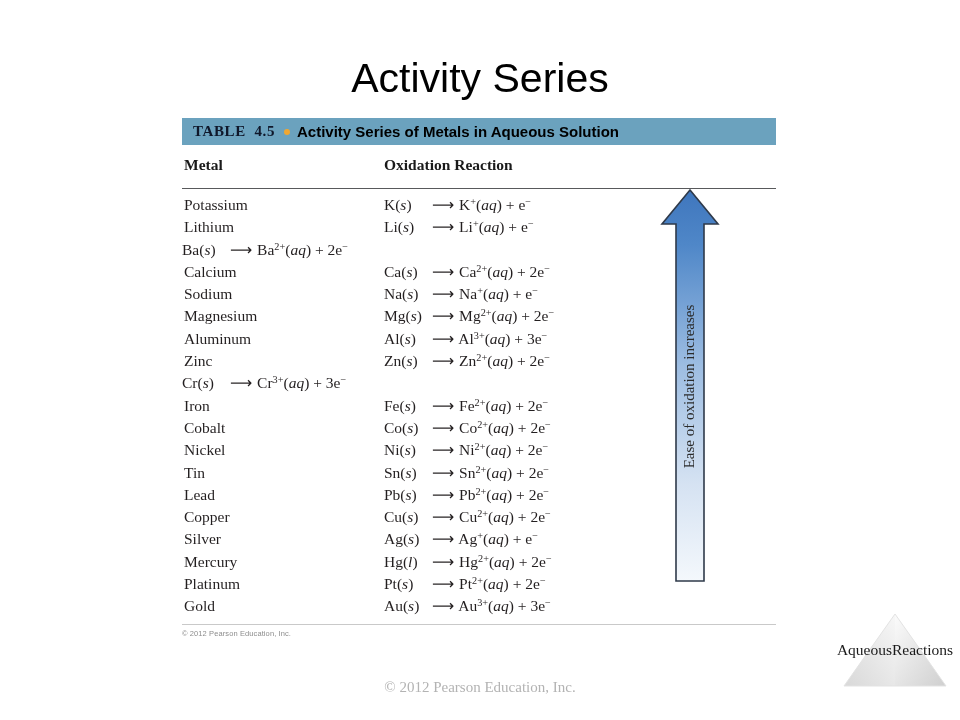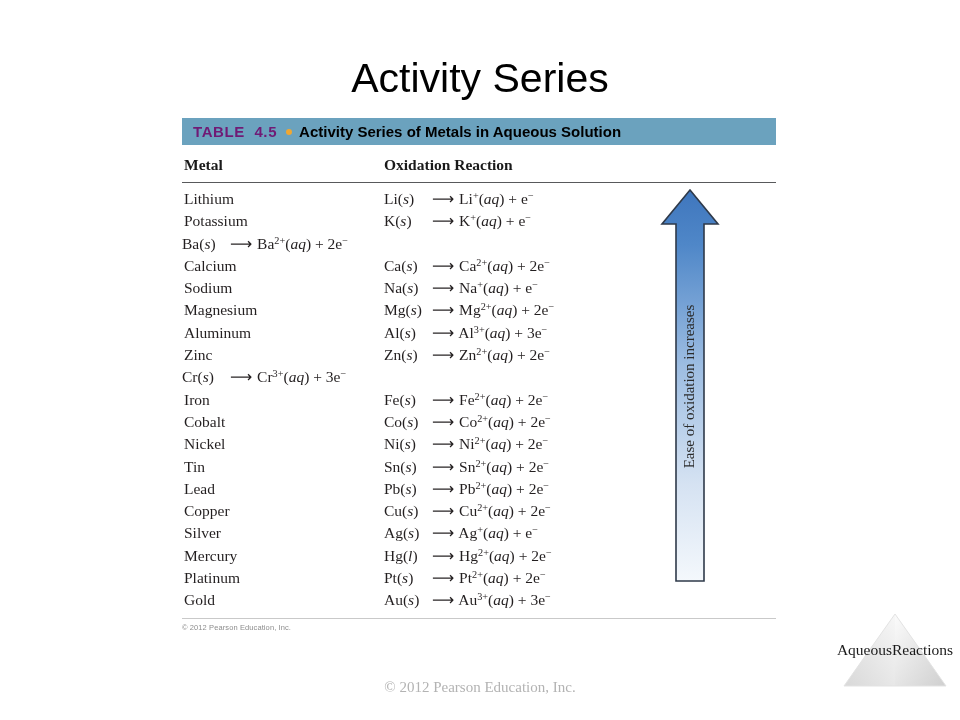--- a/index.html
+++ b/index.html
@@ -40,24 +40,24 @@
 
   #table-header-bar {
     background: #6ba2be;
     height: 27px;
     display: flex;
     align-items: center;
     padding-left: 11px;
     box-sizing: border-box;
   }
   .tbl-hdr-num {
-    font-family: Liberation Sans, sans-serif;
+    font-family: Liberation Serif, serif;
     font-size: 15px;
     font-weight: bold;
-    color: #701a75;
+    color: #0f172a;
     letter-spacing: 0.6px;
     white-space: pre;
   }
   #table-header-bullet {
     width: 6px;
     height: 6px;
     border-radius: 50%;
     background: #f0a732;
     margin: 0 7px 0 9px;
     flex: none;
@@ -66,21 +66,21 @@
     font-family: "Liberation Sans", sans-serif;
     font-size: 15px;
     font-weight: bold;
     color: #000000;
   }
 
   
   #column-header-row {
     display: flex;
     padding-top: 11px;
-    padding-bottom: 8px;
+    padding-bottom: 14px;
     border-bottom: 1.6px solid #58595b;
     margin-bottom: 0px;
   }
   .colhdr {
     font-family: "Liberation Serif", serif;
     font-size: 15.5px;
     font-weight: bold;
     color: #1a1a1a;
   }
   .col-metal  { width: 200px; padding-left: 2px; }
@@ -212,26 +212,26 @@
     <span class="tbl-hdr-title">Activity Series of Metals in Aqueous Solution</span>
   </div>
 
   <div id="column-header-row">
     <div class="colhdr col-metal">Metal</div>
     <div class="colhdr col-rxn">Oxidation Reaction</div>
   </div>
 
   <div id="table-rows">
       <div class="row">
+        <div class="cell-metal">Potassium</div>
+        <div class="cell-rxn"><span class="rxn-left">K(<span class="sp">s</span>)</span><span class="arrow-glyph">⟶</span> K<sup>+</sup>(<span class="sp">aq</span>) + e<sup>−</sup></div>
+      </div>
+      <div class="row">
         <div class="cell-metal">Lithium</div>
         <div class="cell-rxn"><span class="rxn-left">Li(<span class="sp">s</span>)</span><span class="arrow-glyph">⟶</span> Li<sup>+</sup>(<span class="sp">aq</span>) + e<sup>−</sup></div>
-      </div>
-      <div class="row">
-        <div class="cell-metal">Potassium</div>
-        <div class="cell-rxn"><span class="rxn-left">K(<span class="sp">s</span>)</span><span class="arrow-glyph">⟶</span> K<sup>+</sup>(<span class="sp">aq</span>) + e<sup>−</sup></div>
       </div>
       <div class="row">
         <div class="cell-rxn"><span class="rxn-left">Ba(<span class="sp">s</span>)</span><span class="arrow-glyph">⟶</span> Ba<sup>2+</sup>(<span class="sp">aq</span>) + 2e<sup>−</sup></div>
       </div>
       <div class="row">
         <div class="cell-metal">Calcium</div>
         <div class="cell-rxn"><span class="rxn-left">Ca(<span class="sp">s</span>)</span><span class="arrow-glyph">⟶</span> Ca<sup>2+</sup>(<span class="sp">aq</span>) + 2e<sup>−</sup></div>
       </div>
       <div class="row">
         <div class="cell-metal">Sodium</div>

